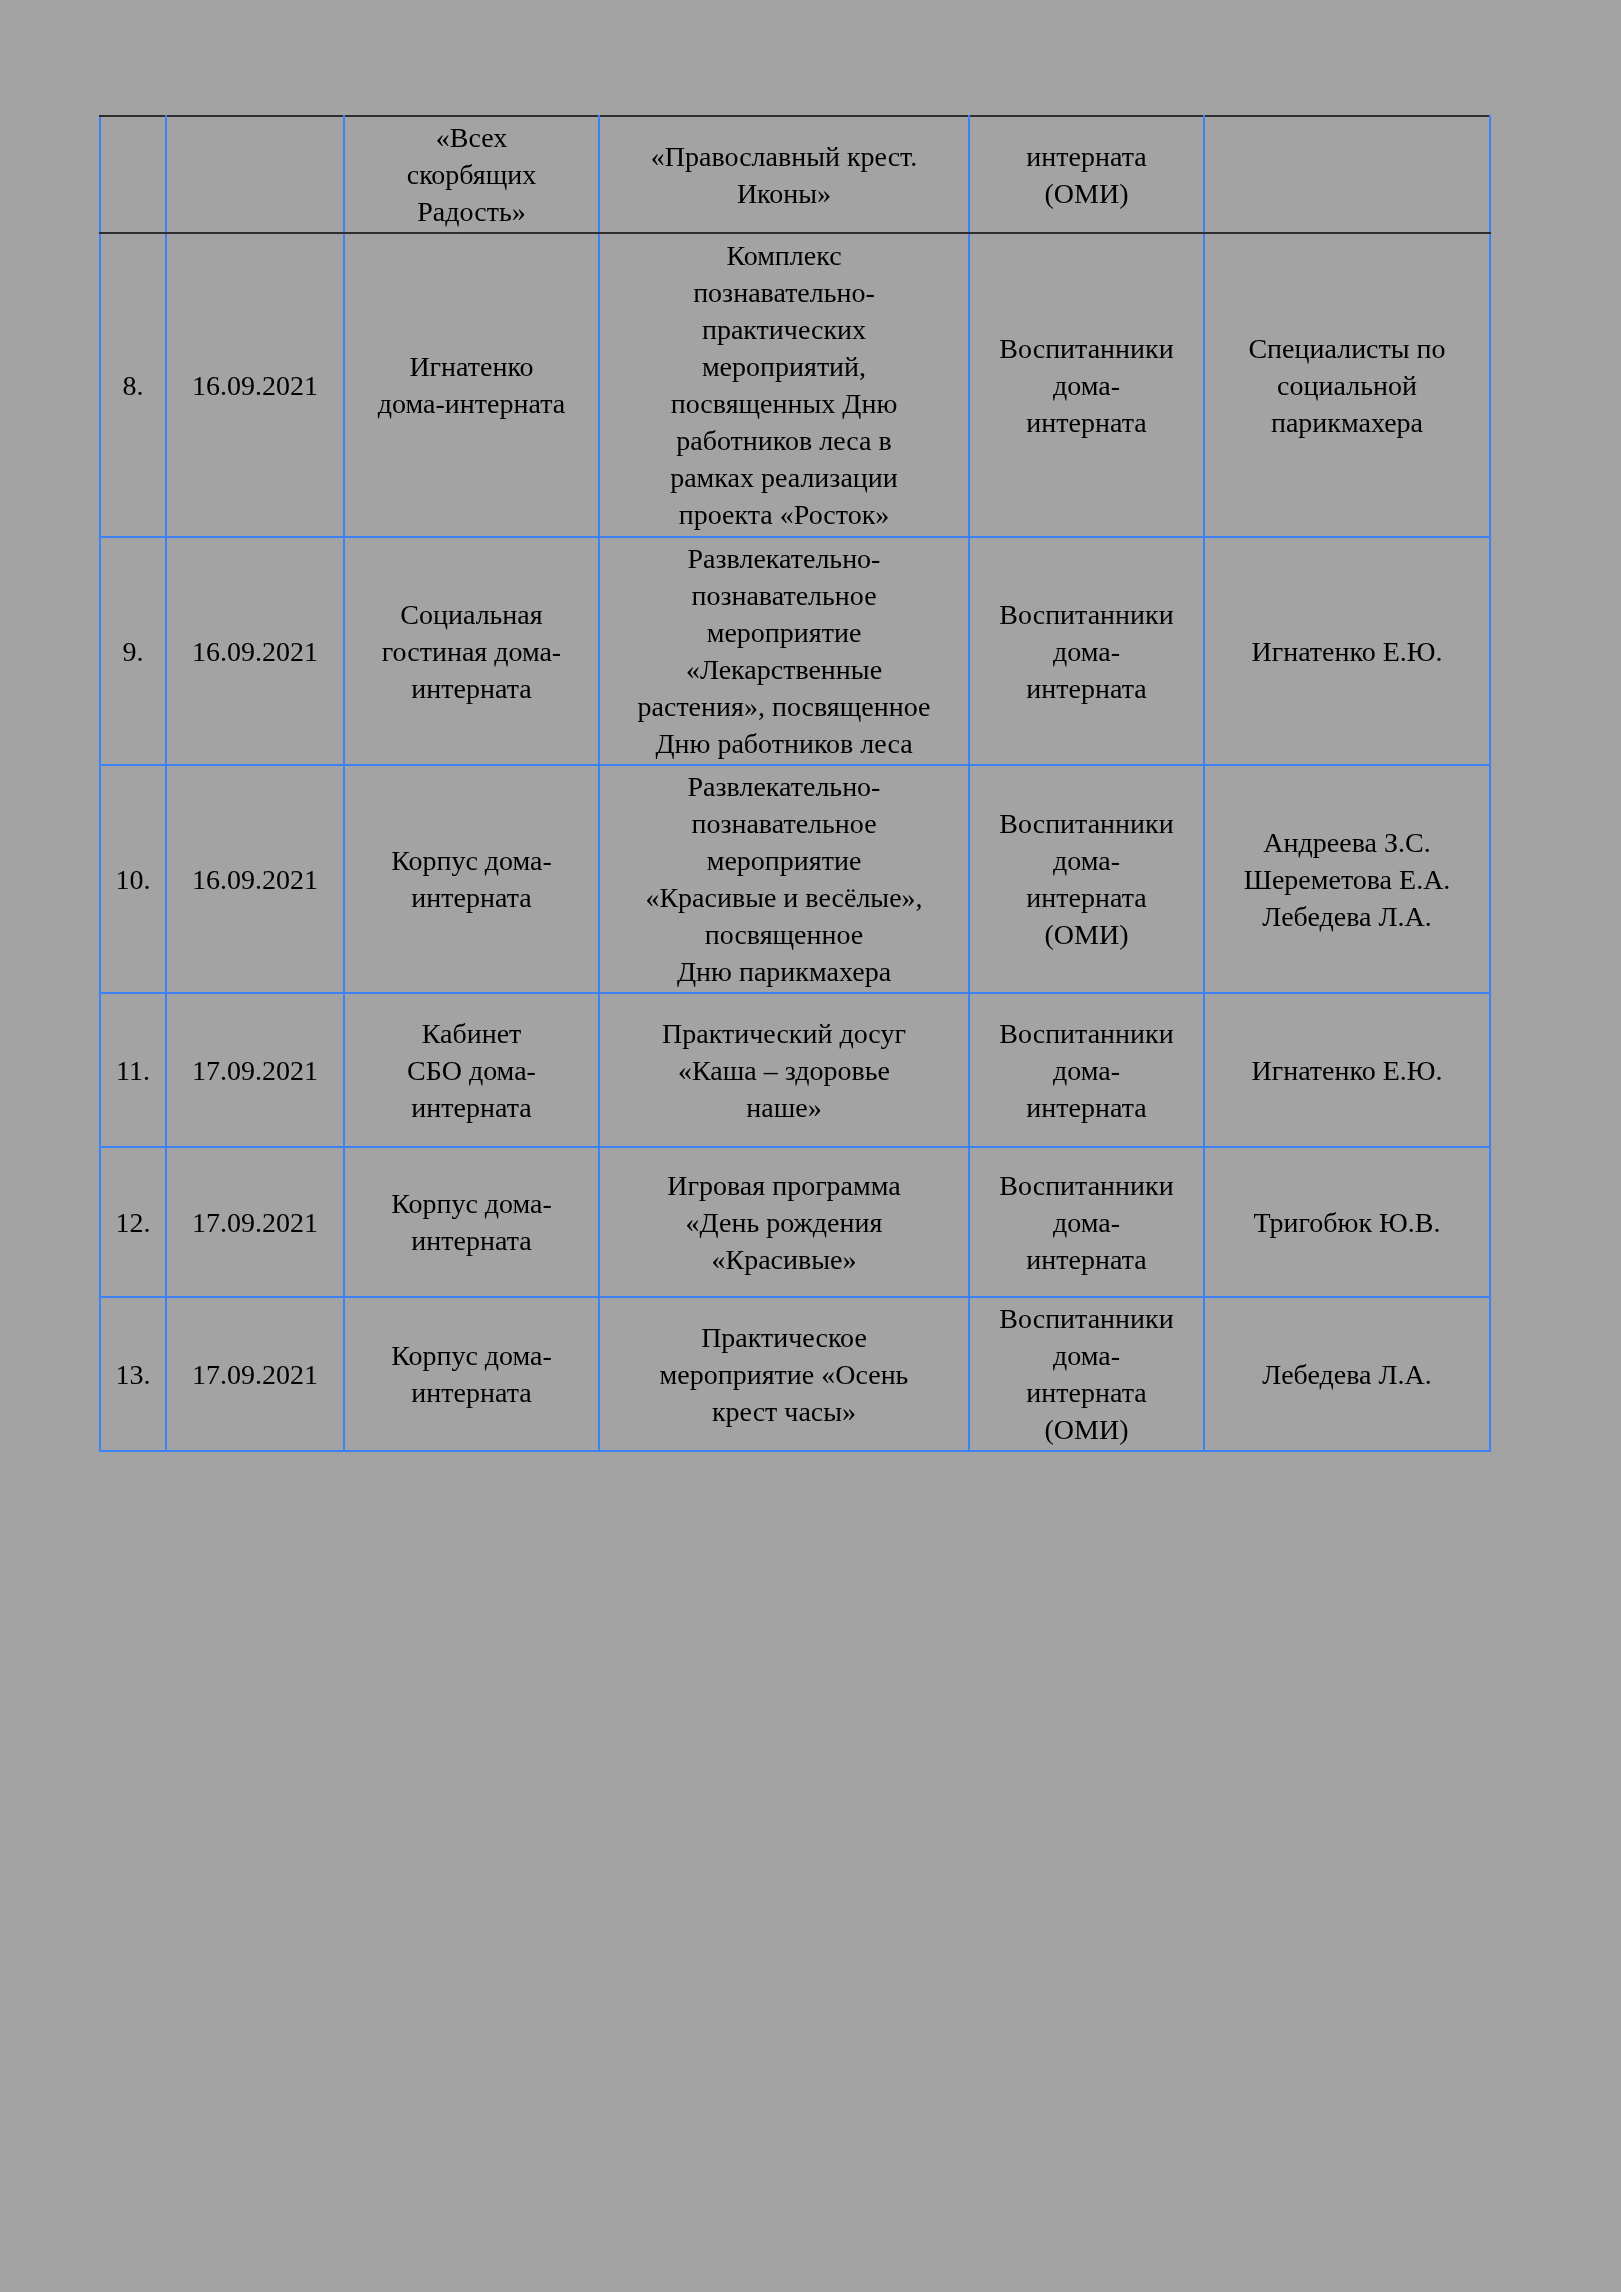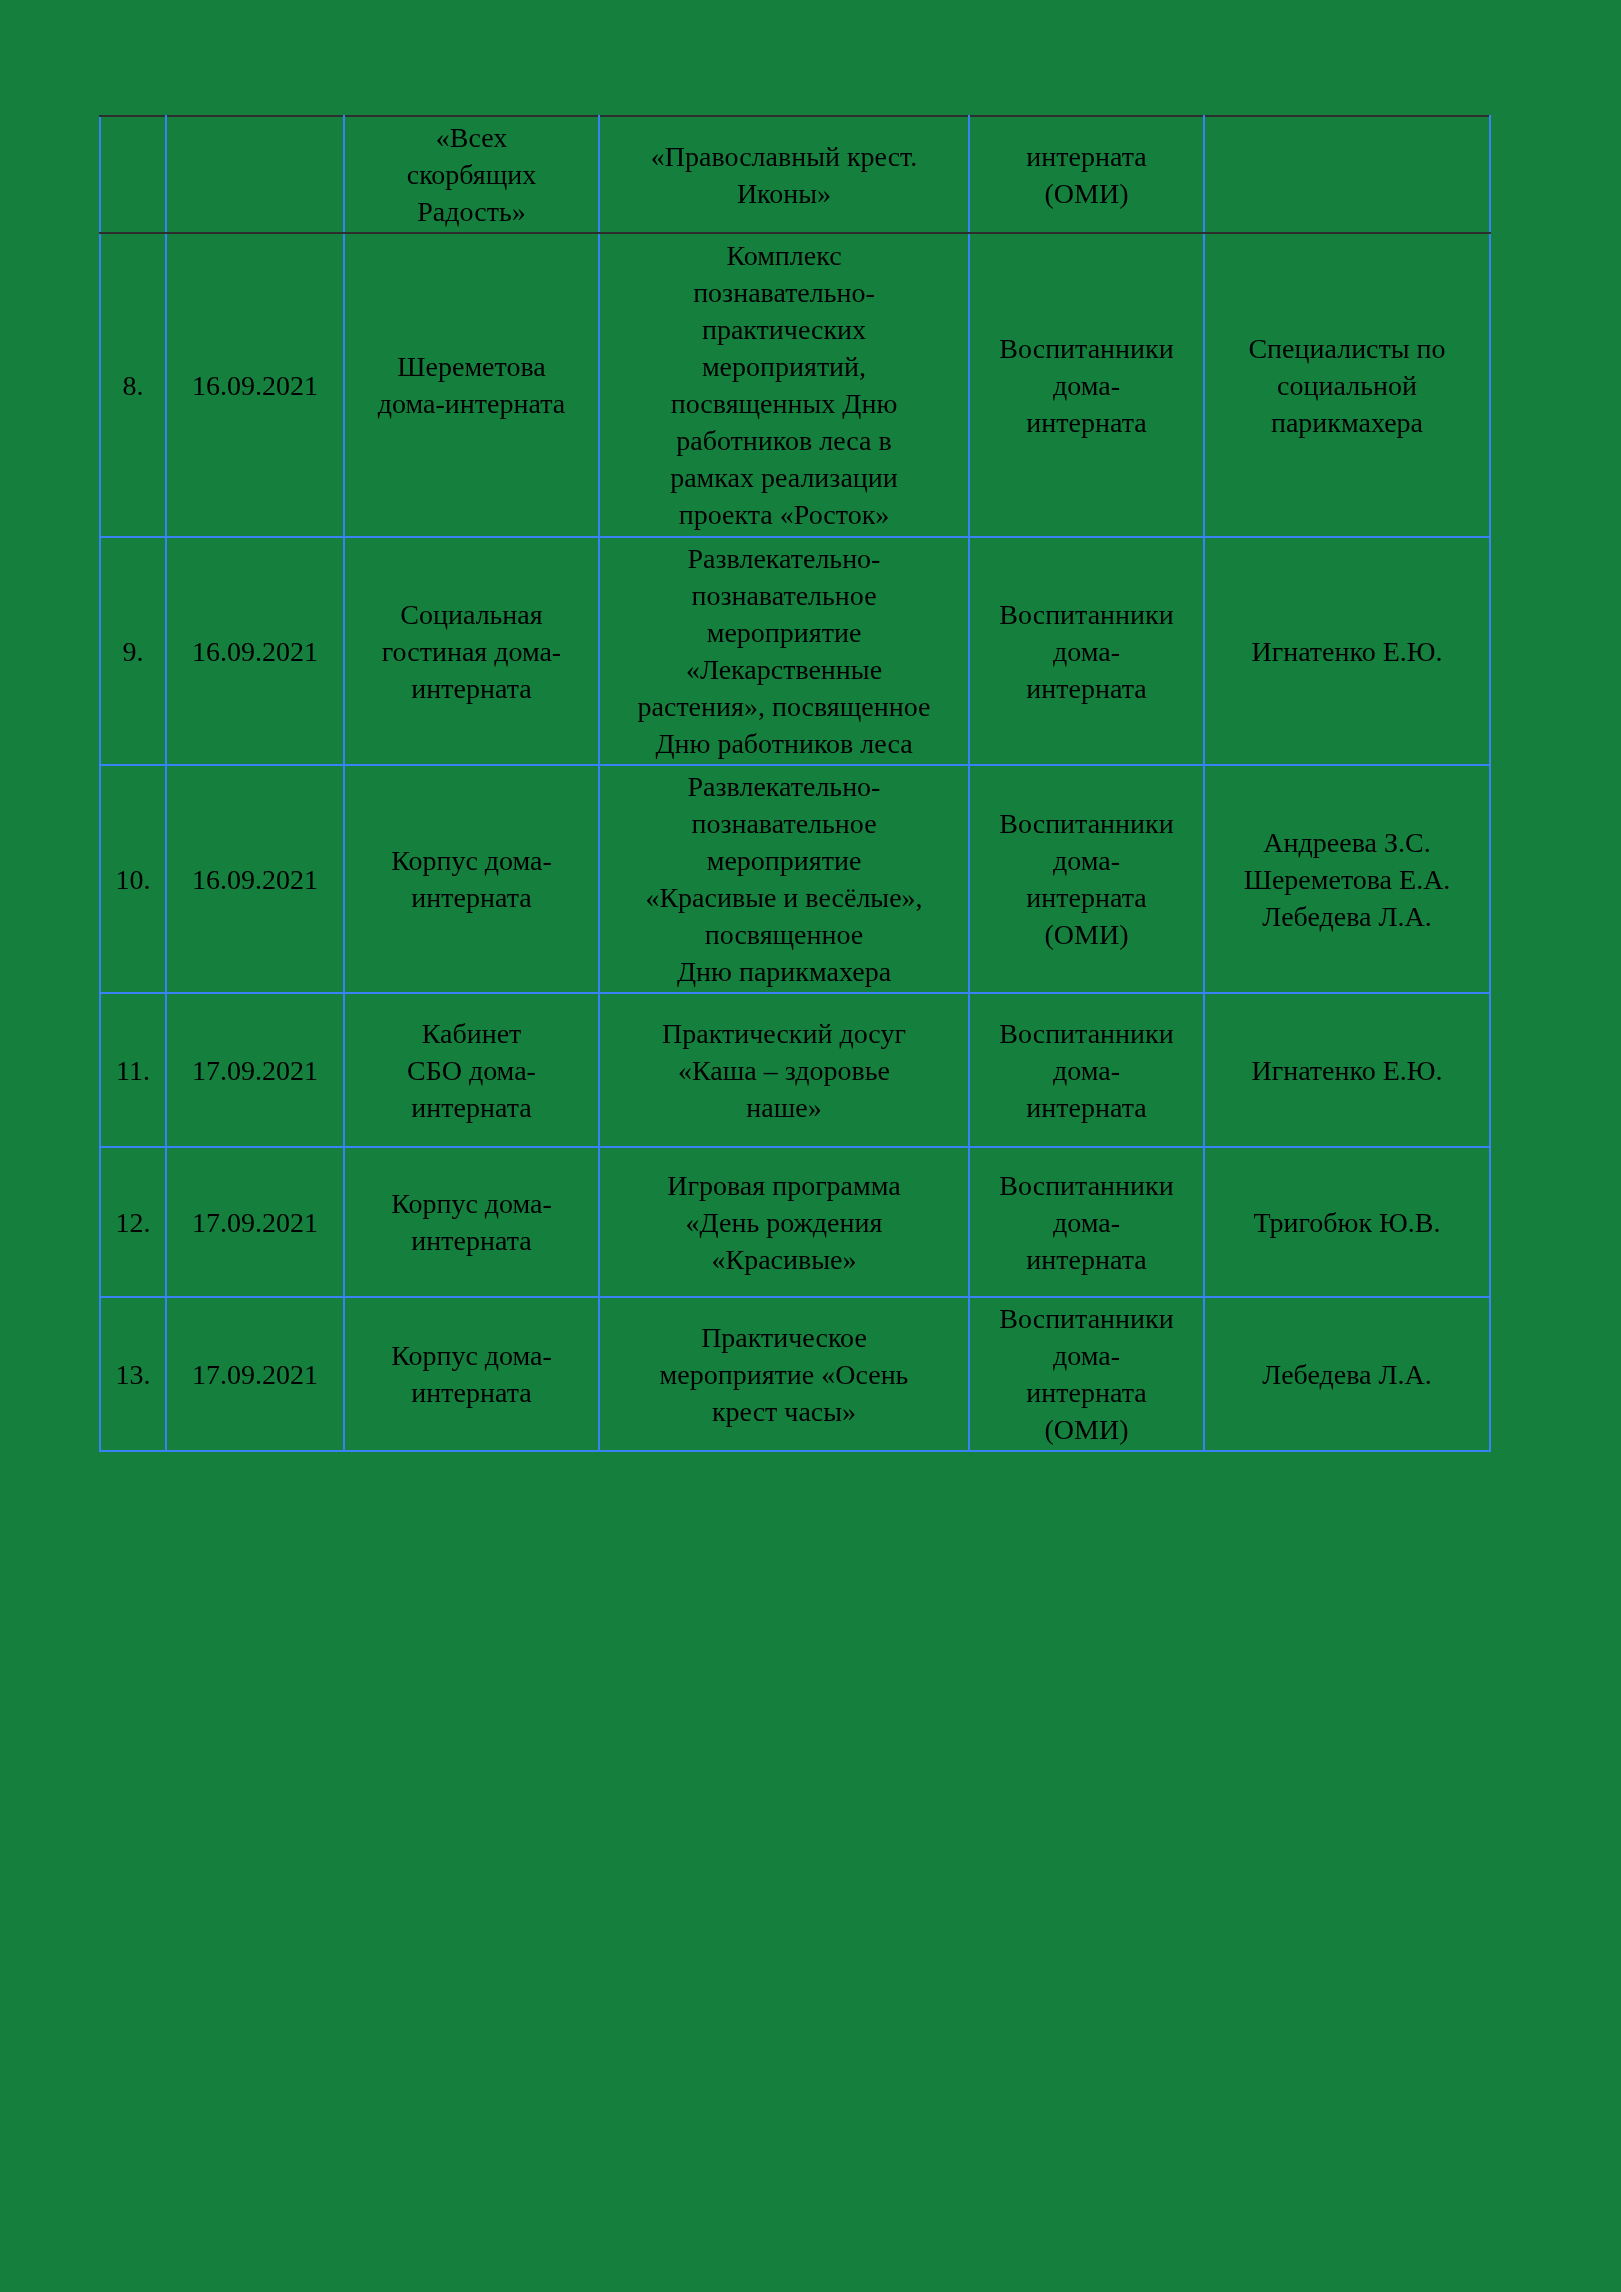--- a/index.html
+++ b/index.html
@@ -4,21 +4,21 @@
 <style>
   html, body {
     margin: 0;
     padding: 0;
     background: #ffffff;
   }
   .page {
     position: relative;
     width: 1621px;
     height: 2293px;
-    background: #15803d;
+    background: #a3a3a3;
     overflow: hidden;
   }
   .doc-table {
     position: absolute;
     left: 99px;
     top: 115px;
     width: 1391px;
     border-collapse: collapse;
     table-layout: fixed;
     font-family: "Liberation Serif", "DejaVu Serif", serif;
@@ -70,21 +70,21 @@
 Радость»</td>
         <td>«Православный крест.
 Иконы»</td>
         <td>интерната
 (ОМИ)</td>
         <td></td>
       </tr>
       <tr class="h-r8">
         <td>8.</td>
         <td>16.09.2021</td>
-        <td>Шереметова
+        <td>Игнатенко
 дома-интерната</td>
         <td>Комплекс
 познавательно-
 практических
 мероприятий,
 посвященных Дню
 работников леса в
 рамках реализации
 проекта «Росток»</td>
         <td>Воспитанники

